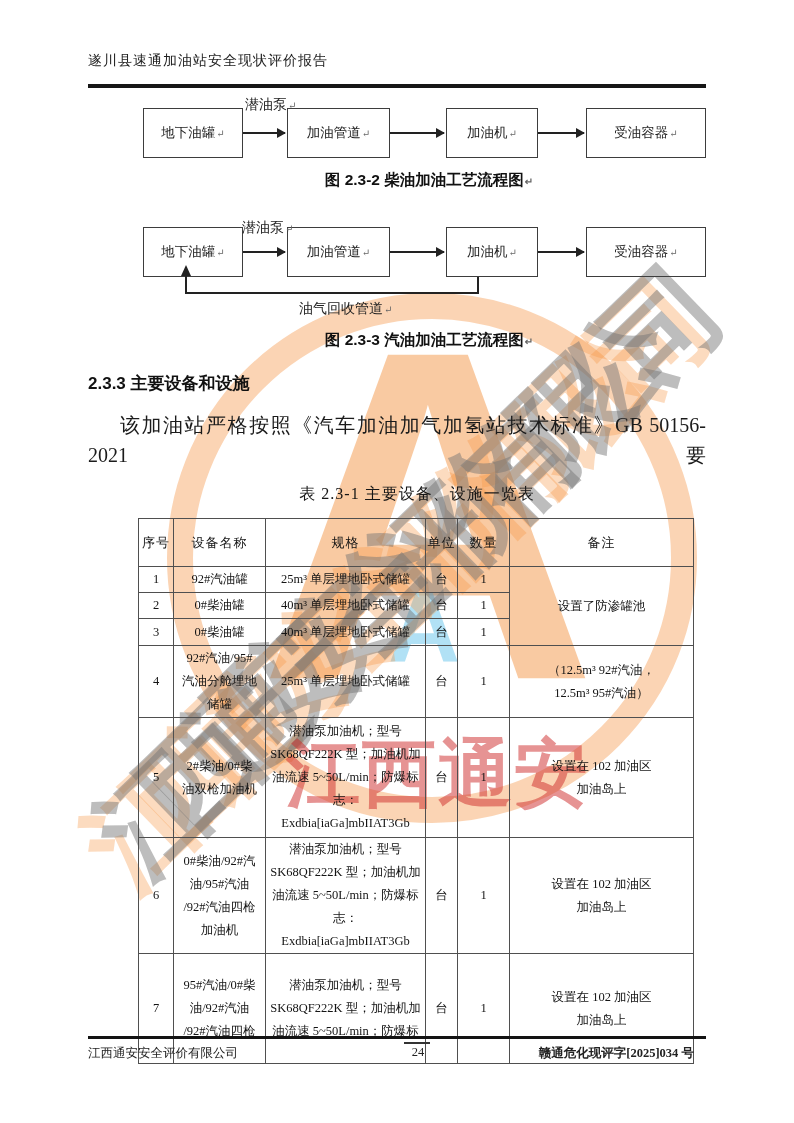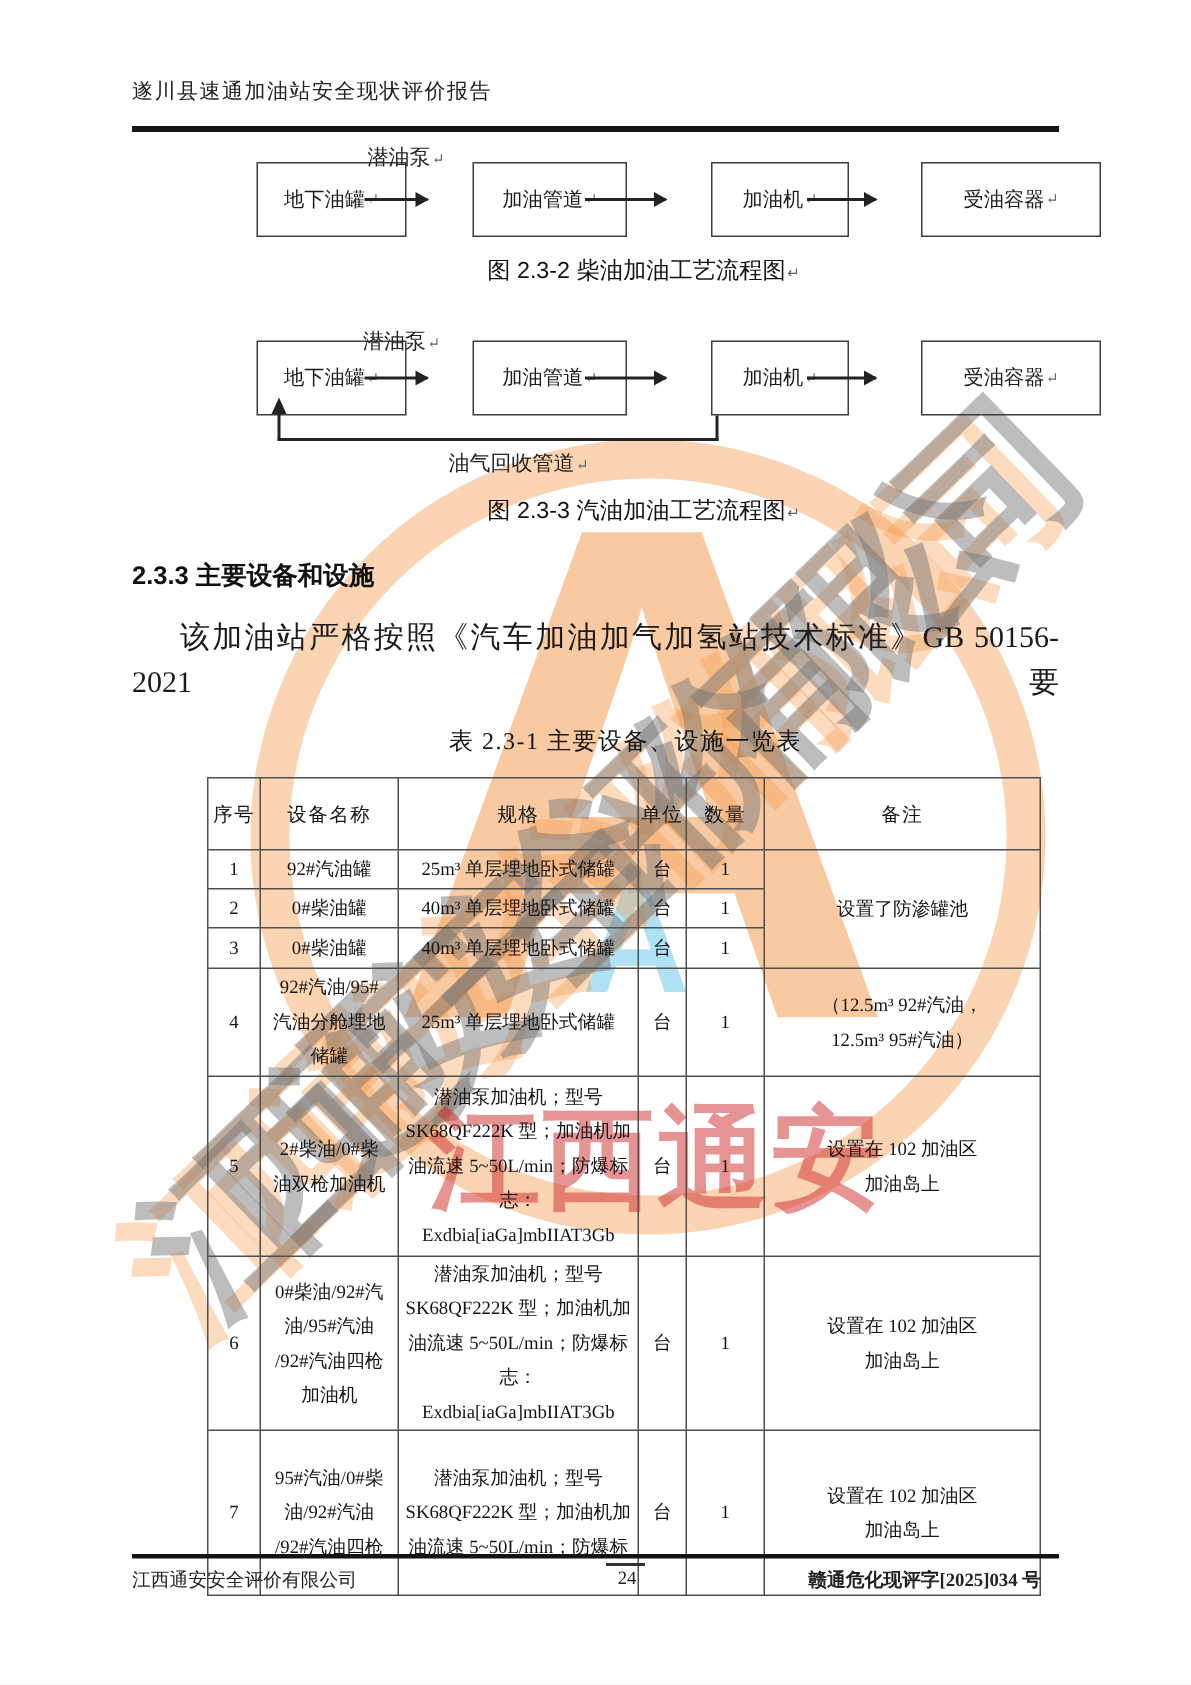--- a/index.html
+++ b/index.html
@@ -26,32 +26,32 @@
             font-size:74px; letter-spacing:2px; line-height:1.05;
             color:rgba(205,40,40,0.50); white-space:nowrap; }
 
   
   .content { position:absolute; inset:0; z-index:2; }
   .hdr-title { position:absolute; top:52px; left:88px; width:618px; text-align:left;
                font-size:14px; letter-spacing:1px; color:#222; }
   .hdr-rule { position:absolute; top:84px; left:88px; width:618px; height:4px; background:#161616; }
 
   .fbox { position:absolute; height:50px; border:1px solid #3d3d3d; background:transparent;
-          display:flex; align-items:center; justify-content:center; font-size:13.5px;margin-left:28px; }
+          display:flex; align-items:center; justify-content:center; font-size:13.5px; }
   .pmark { font-size:10px; color:#666; margin-left:1px; }
   .aline { position:absolute; height:2px; background:#222; }
   .aline .ah { position:absolute; right:-1px; top:-4px; width:0; height:0;
                border-left:9px solid #222; border-top:5px solid transparent; border-bottom:5px solid transparent; }
   .vline { position:absolute; width:2px; background:#222; }
   .hline { position:absolute; height:2px; background:#222; }
   .uah   { position:absolute; width:0; height:0; border-bottom:11px solid #222;
            border-left:5px solid transparent; border-right:5px solid transparent; }
   .flow-label { position:absolute; font-size:14px; color:#222; white-space:nowrap; }
   .fig-caption { position:absolute; left:88px; width:618px; text-align:center; padding-left:64px;
-                 font-family:"Liberation Sans",sans-serif; font-weight:normal; font-size:15.5px; color:#111; }
+                 font-family:"Liberation Sans",sans-serif; font-weight:bold; font-size:15.5px; color:#111; }
 
   .sec-heading { position:absolute; top:372px; left:88px;
                  font-family:"Liberation Sans",sans-serif; font-weight:bold; font-size:17px; color:#111; }
   .para-line { position:absolute; left:88px; width:618px; font-size:20px; line-height:30px; color:#1b1b1b; }
   .para-line.l1 { top:410px; text-indent:32px; text-align:justify; text-align-last:justify; }
   .para-line.l2 { top:443px; }
   .tbl-caption { position:absolute; top:484px; left:88px; width:618px; text-align:center;
                  padding-left:40px; font-size:16px; color:#161616; letter-spacing:1px; }
 
   .tbl-wrap { position:absolute; left:138px; top:518px; width:557px; height:610px;

